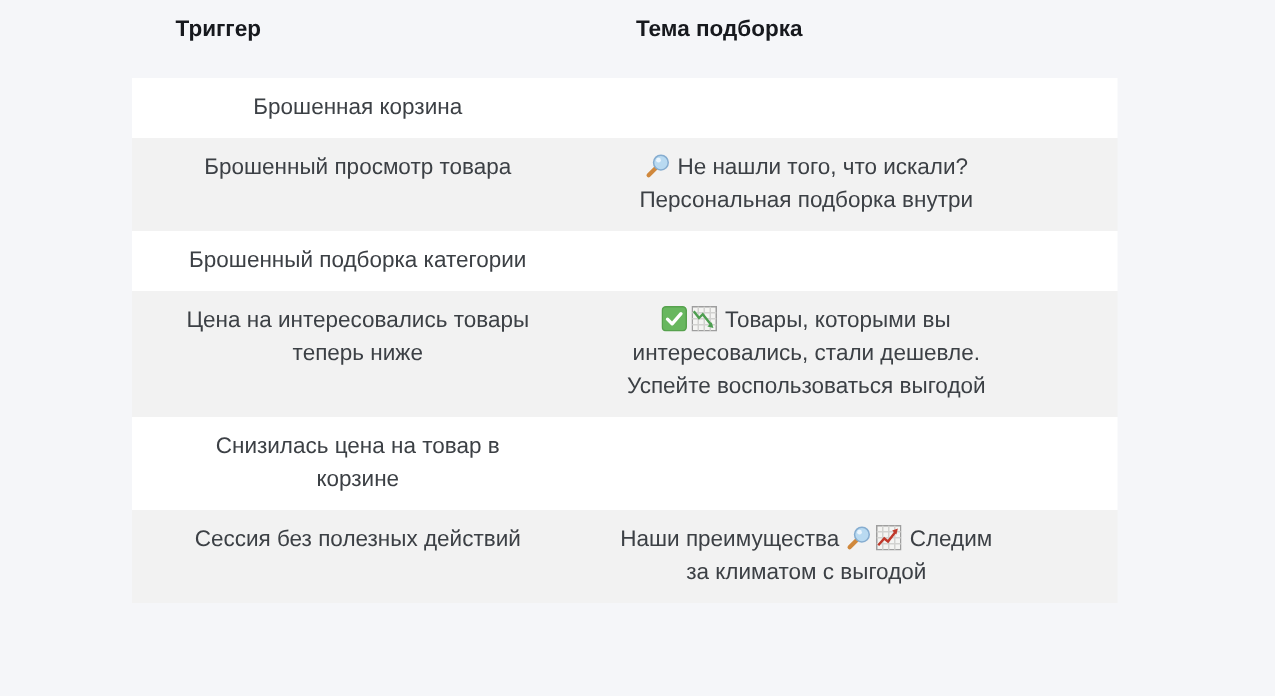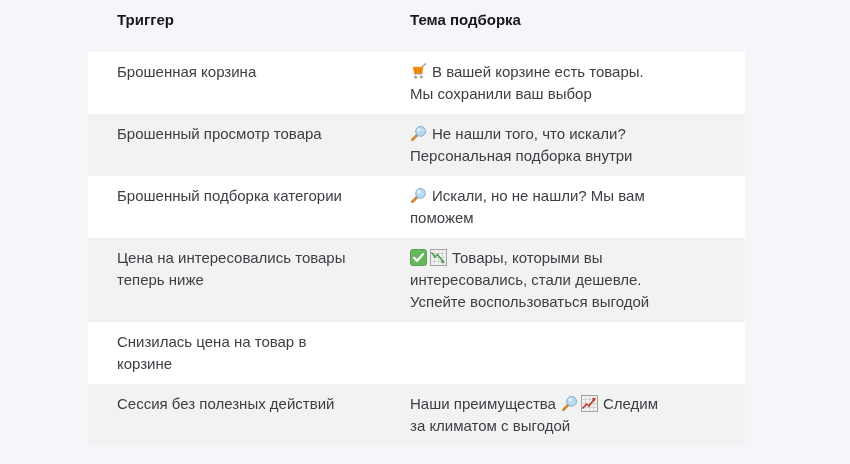--- a/index.html
+++ b/index.html
@@ -8,38 +8,39 @@
     overflow: hidden;
     font-family: "Liberation Sans", sans-serif;
     background: #f5f6f9;
   }
   .page { position: relative; width: 850px; height: 464px; }
 
   .thead {
     position: absolute; left: 88px; top: 0;
     width: 657px; height: 52px;
     display: flex;
+    gap: 14px;
   }
   .th {
     font-size: 15px; font-weight: 700; color: #17191e;
     padding-top: 9px; line-height: 22px;
   }
   .th1 { width: 322px; padding-left: 29px; }
   .th2 { flex: 1; }
 
   .ttable {
     position: absolute; left: 88px; top: 52px;
     width: 657px;
   }
   .trow { display: flex; }
   .row-odd  { background: #ffffff; }
   .row-even { background: #f2f2f2; }
 
   .cell {
-    font-size: 15px; color: #3c4045; line-height: 22px;
+    font-size: 15px; color: #3c4045; line-height: 22px; text-align: center;
   }
   .cell-trigger {
     width: 322px;
     padding: 9px 50px 9px 29px;
   }
   .cell-subject {
     flex: 1;
     padding: 9px 80px 9px 0;
   }
 
@@ -60,44 +61,31 @@
 <div class="page">
 
   <div class="thead">
     <div class="th th1">Триггер</div>
     <div class="th th2">Тема подборка</div>
   </div>
 
   <div class="ttable">
       <div class="trow row-odd">
       <div class="cell cell-trigger">Брошенная корзина</div>
-      <div class="cell cell-subject"><span class="si"><svg width="17" height="17" viewBox="0 0 17 17">
-              <path d="M12.6 3.6 L15.6 0.8" stroke="#9aa0a6" stroke-width="1.4" fill="none" stroke-linecap="round"></path>
-              <path d="M2.8 3.8 L13.4 3.8 L12.3 11 L4.1 11 Z" fill="#f5930f"></path>
-              <path d="M5.9 5 V9.8 M8.2 5 V9.8 M10.5 5 V9.8" stroke="#d97b06" stroke-width="1" fill="none"></path>
-              <path d="M4.1 11 H12.3" stroke="#9aa0a6" stroke-width="1" fill="none"></path>
-              <circle cx="5.6" cy="14" r="1.5" fill="#9aa0a6"></circle>
-              <circle cx="11.3" cy="14" r="1.5" fill="#9aa0a6"></circle>
-            </svg></span><span class="st">В вашей корзине есть товары. Мы сохранили ваш выбор</span></div>
     </div>
       <div class="trow row-even">
       <div class="cell cell-trigger">Брошенный просмотр товара</div>
       <div class="cell cell-subject"><span class="si"><svg width="17" height="17" viewBox="0 0 17 17">
               <line x1="2.4" y1="14.8" x2="7.1" y2="10.1" stroke="#d0883c" stroke-width="2.8" stroke-linecap="round"></line>
               <circle cx="10.6" cy="6.4" r="4.9" fill="#b9daf1" stroke="#86add0" stroke-width="1"></circle>
               <circle cx="9" cy="4.8" r="1.6" fill="#eaf5fd"></circle>
             </svg></span><span class="st">Не нашли того, что искали? Персональная подборка внутри</span></div>
     </div>
       <div class="trow row-odd">
       <div class="cell cell-trigger">Брошенный подборка категории</div>
-      <div class="cell cell-subject"><span class="si"><svg width="17" height="17" viewBox="0 0 17 17">
-              <line x1="2.4" y1="14.8" x2="7.1" y2="10.1" stroke="#d0883c" stroke-width="2.8" stroke-linecap="round"></line>
-              <circle cx="10.6" cy="6.4" r="4.9" fill="#b9daf1" stroke="#86add0" stroke-width="1"></circle>
-              <circle cx="9" cy="4.8" r="1.6" fill="#eaf5fd"></circle>
-            </svg></span><span class="st">Искали, но не нашли? Мы вам поможем</span></div>
     </div>
       <div class="trow row-even">
       <div class="cell cell-trigger">Цена на интересовались товары теперь ниже</div>
       <div class="cell cell-subject"><span class="si"><svg width="17" height="17" viewBox="0 0 17 17">
               <rect x="0.5" y="0.5" width="16" height="16" rx="2.5" fill="#68b75f" stroke="#57a24e"></rect>
               <path d="M4 8.8 L7.1 11.9 L13 5.1" fill="none" stroke="#ffffff" stroke-width="2.2" stroke-linecap="round" stroke-linejoin="round"></path>
             </svg></span><span class="si"><svg width="17" height="17" viewBox="0 0 17 17">
               <rect x="0.5" y="0.5" width="16" height="16" fill="#f4f4f2" stroke="#9e9e9e"></rect>
               <path d="M4.5 0.5 V16.5 M8.5 0.5 V16.5 M12.5 0.5 V16.5 M0.5 4.5 H16.5 M0.5 8.5 H16.5 M0.5 12.5 H16.5" stroke="#d2d2d0" stroke-width="1" fill="none"></path>
               <path d="M1.5 3.5 L5 8 L7.5 5.5 L12.8 12.2" stroke="#4d9e50" stroke-width="1.6" fill="none"></path>

